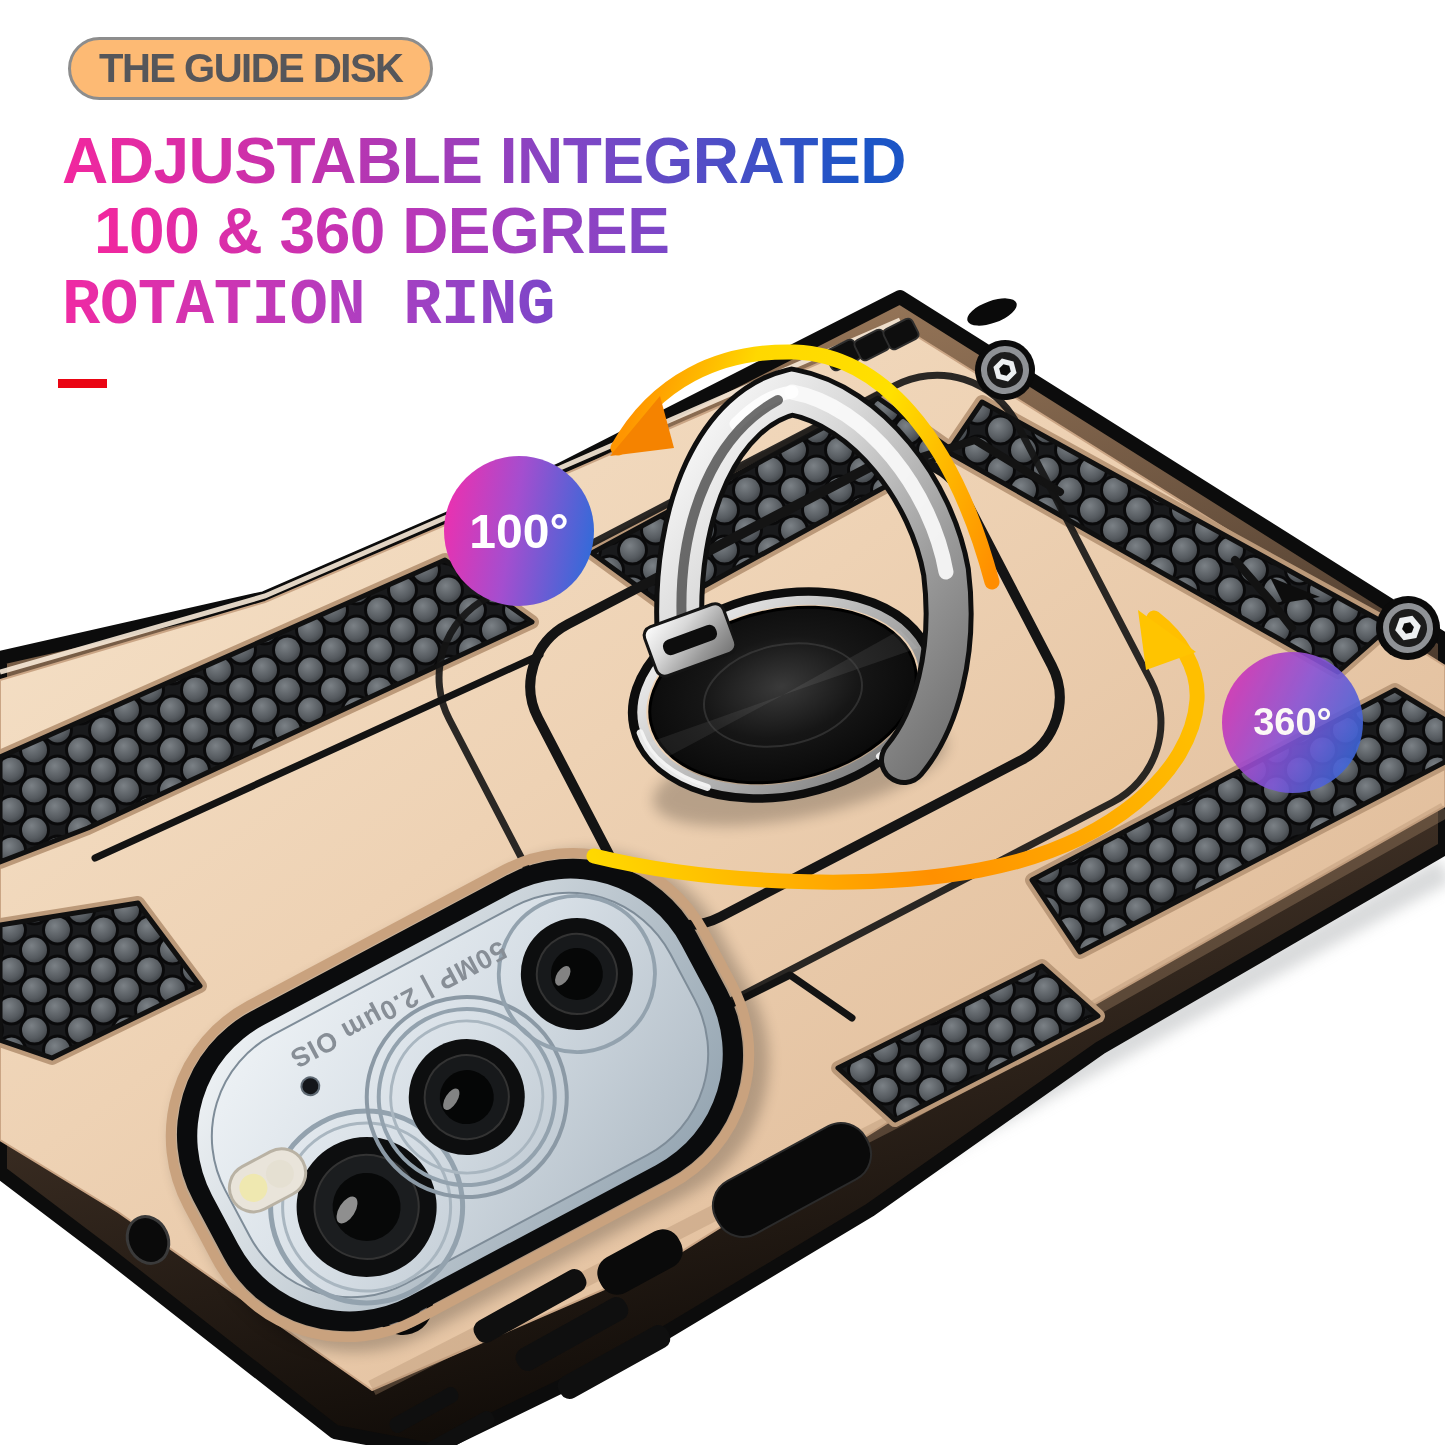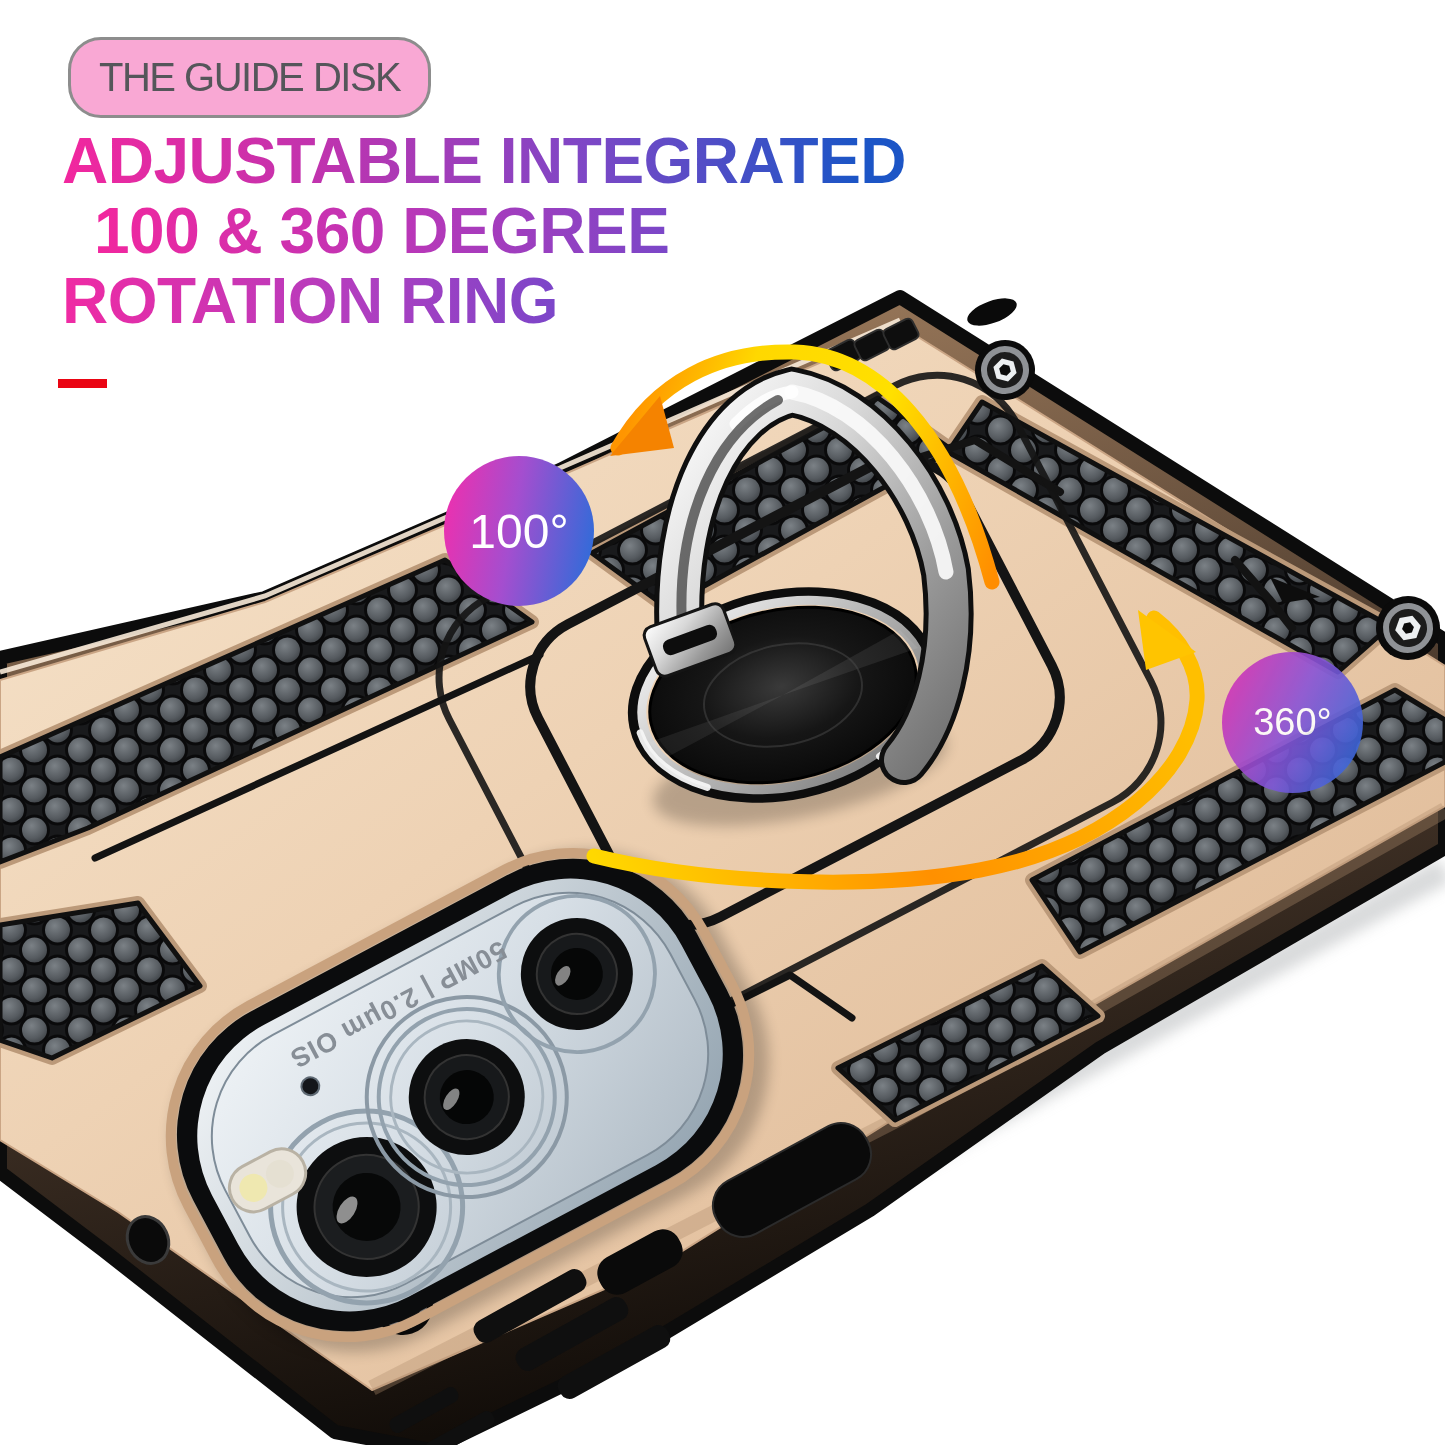--- a/index.html
+++ b/index.html
@@ -2,36 +2,36 @@
 <html><head>
 <meta charset="utf-8">
 <style>
   html,body{margin:0;padding:0;background:#ffffff;}
   body{width:1445px;height:1445px;position:relative;overflow:hidden;
        font-family:"Liberation Sans",sans-serif;}
   .stage{position:absolute;inset:0;}
   svg.scene{position:absolute;left:0;top:0;width:1445px;height:1445px;}
 
   
-  .tag-pill{position:absolute;left:68px;top:37px;height:57px;padding:9px 28px;
+  .tag-pill{position:absolute;left:68px;top:37px;height:57px;padding:0 28px;
     border:3px solid #8d8d8d;border-radius:33px;display:flex;align-items:center;
-    font-size:40px;font-weight:400;color:#55565a;letter-spacing:-1.5px;background:#f9a8d4;}
+    font-size:40px;font-weight:700;color:#55565a;letter-spacing:-1.5px;background:#fdba74;}
   .headline{position:absolute;left:62px;top:126px;font-weight:700;font-size:64px;
     line-height:70px;letter-spacing:-0.5px;}
   .headline .line{display:block;}
   .headline .line span{display:inline-block;
     -webkit-background-clip:text;background-clip:text;color:transparent;text-align:center;}
   .headline .g1 span{background-image:linear-gradient(90deg,#f2279e 0%,#c133ae 30%,#7e47c6 62%,#1c55c6 94%);}
   .headline .g2 span{background-image:linear-gradient(90deg,#f2279e 0%,#b937b8 55%,#7a47c8 100%);margin-left:32px;}
-  .headline .g3 span{background-image:linear-gradient(90deg,#f02aa3 0%,#b03ec0 60%,#7b46c9 100%);}
+  .headline .g3 span{background-image:linear-gradient(90deg,#f02aa3 0%,#b03ec0 60%,#7b46c9 100%);font-family:Liberation Mono, monospace;}
   .accent-bar{position:absolute;left:58px;top:379px;width:49px;height:9px;background:#ea0513;}
 
   
   .badge{position:absolute;border-radius:50%;display:flex;align-items:center;
-    justify-content:center;color:#ffffff;font-weight:400;}
+    justify-content:center;color:#ffffff;font-weight:700;}
   .badge-100{left:444px;top:456px;width:150px;height:150px;font-size:48px;
     background:linear-gradient(100deg,#ea31b0 6%,#a44ecf 46%,#2e6cd9 96%);}
   .badge-360{left:1222px;top:652px;width:141px;height:141px;font-size:38px;
     background:linear-gradient(115deg,#d331b6 8%,#8a52d6 48%,#3468d8 92%);opacity:0.9;}
 </style>
 </head>
 <body>
 
 <div class="stage">
 

